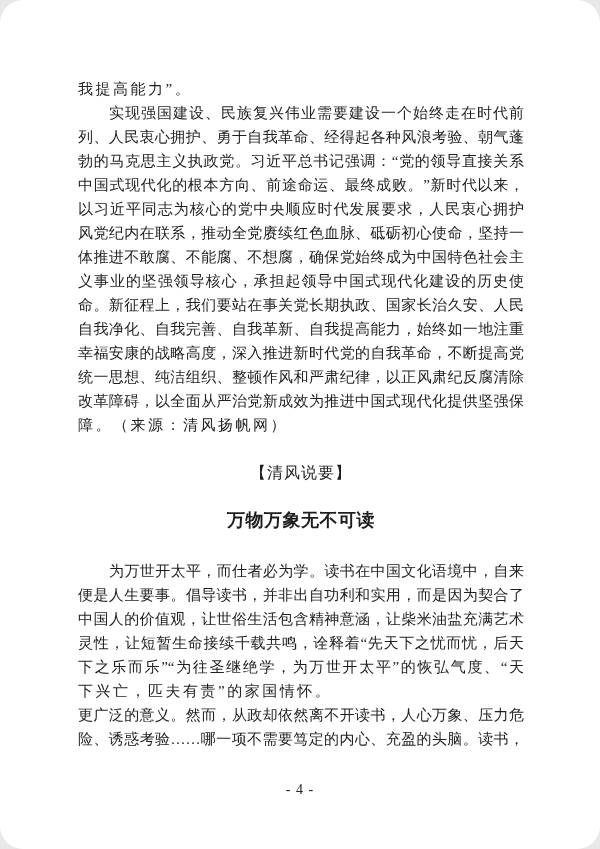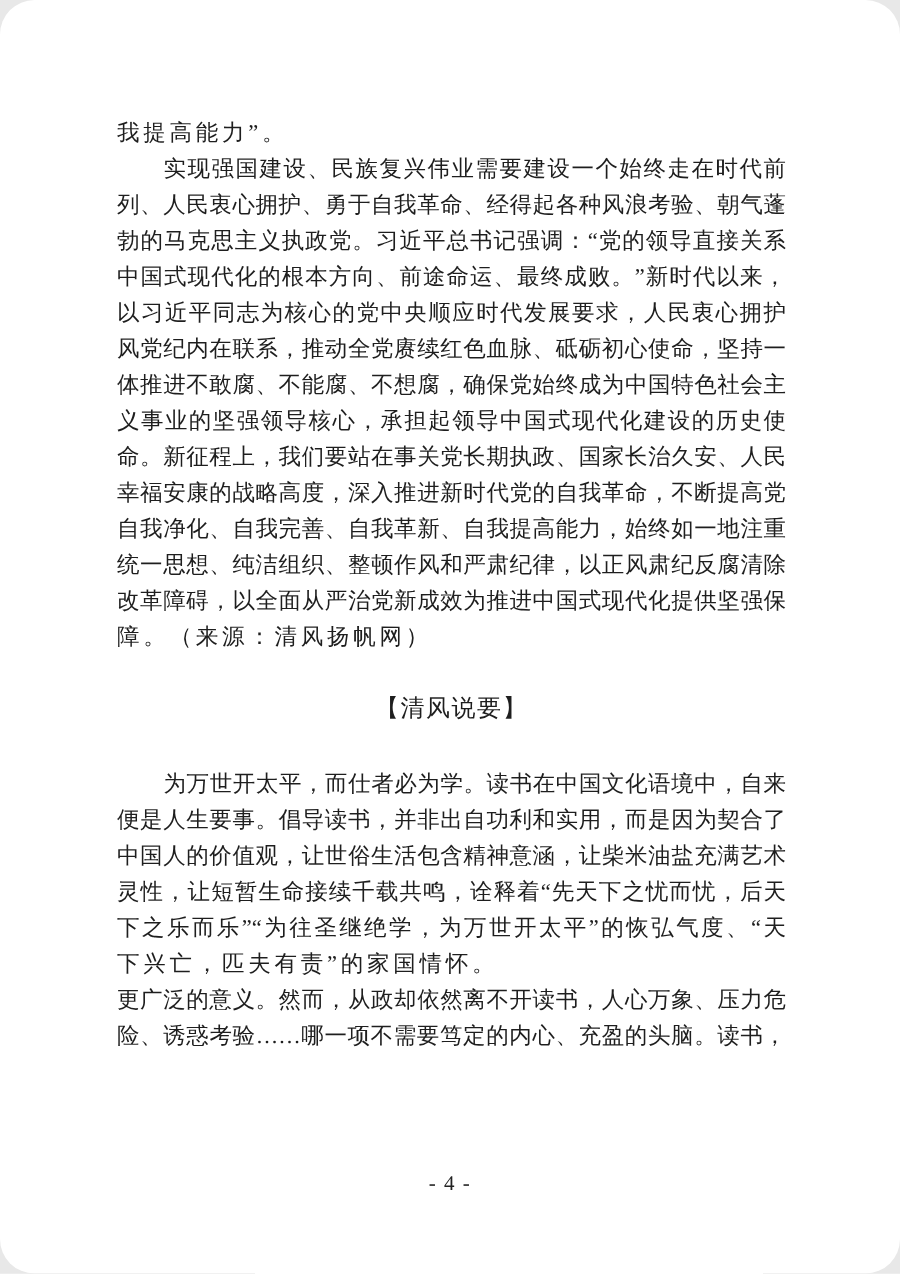--- a/index.html
+++ b/index.html
@@ -83,28 +83,29 @@
     <div class="ln ln-end">我提高能力”。</div>
     <div class="ln ln-indent">实现强国建设、民族复兴伟业需要建设一个始终走在时代前</div>
     <div class="ln">列、人民衷心拥护、勇于自我革命、经得起各种风浪考验、朝气蓬</div>
     <div class="ln">勃的马克思主义执政党。习近平总书记强调：“党的领导直接关系</div>
     <div class="ln">中国式现代化的根本方向、前途命运、最终成败。”新时代以来，</div>
     <div class="ln">以习近平同志为核心的党中央顺应时代发展要求，人民衷心拥护</div>
     <div class="ln">风党纪内在联系，推动全党赓续红色血脉、砥砺初心使命，坚持一</div>
     <div class="ln">体推进不敢腐、不能腐、不想腐，确保党始终成为中国特色社会主</div>
     <div class="ln">义事业的坚强领导核心，承担起领导中国式现代化建设的历史使</div>
     <div class="ln">命。新征程上，我们要站在事关党长期执政、国家长治久安、人民</div>
+    <div class="ln">自我净化、自我完善、自我革新、自我提高能力，始终如一地注重</div>
     <div class="ln">幸福安康的战略高度，深入推进新时代党的自我革命，不断提高党</div>
-    <div class="ln">自我净化、自我完善、自我革新、自我提高能力，始终如一地注重</div>
     <div class="ln">统一思想、纯洁组织、整顿作风和严肃纪律，以正风肃纪反腐清除</div>
     <div class="ln">改革障碍，以全面从严治党新成效为推进中国式现代化提供坚强保</div>
     <div class="ln ln-end">障。（来源：清风扬帆网）</div>
 
     <div class="section-header">【清风说要】</div>
 
+    <div class="article-title">万物万象无不可读</div>
 
     <div class="body2">
       <div class="ln ln-indent">为万世开太平，而仕者必为学。读书在中国文化语境中，自来</div>
       <div class="ln">便是人生要事。倡导读书，并非出自功利和实用，而是因为契合了</div>
       <div class="ln">中国人的价值观，让世俗生活包含精神意涵，让柴米油盐充满艺术</div>
       <div class="ln">灵性，让短暂生命接续千载共鸣，诠释着“先天下之忧而忧，后天</div>
       <div class="ln">下之乐而乐”“为往圣继绝学，为万世开太平”的恢弘气度、“天</div>
       <div class="ln ln-end">下兴亡，匹夫有责”的家国情怀。</div>
       <div class="ln">更广泛的意义。然而，从政却依然离不开读书，人心万象、压力危</div>
       <div class="ln">险、诱惑考验……哪一项不需要笃定的内心、充盈的头脑。读书，</div>

